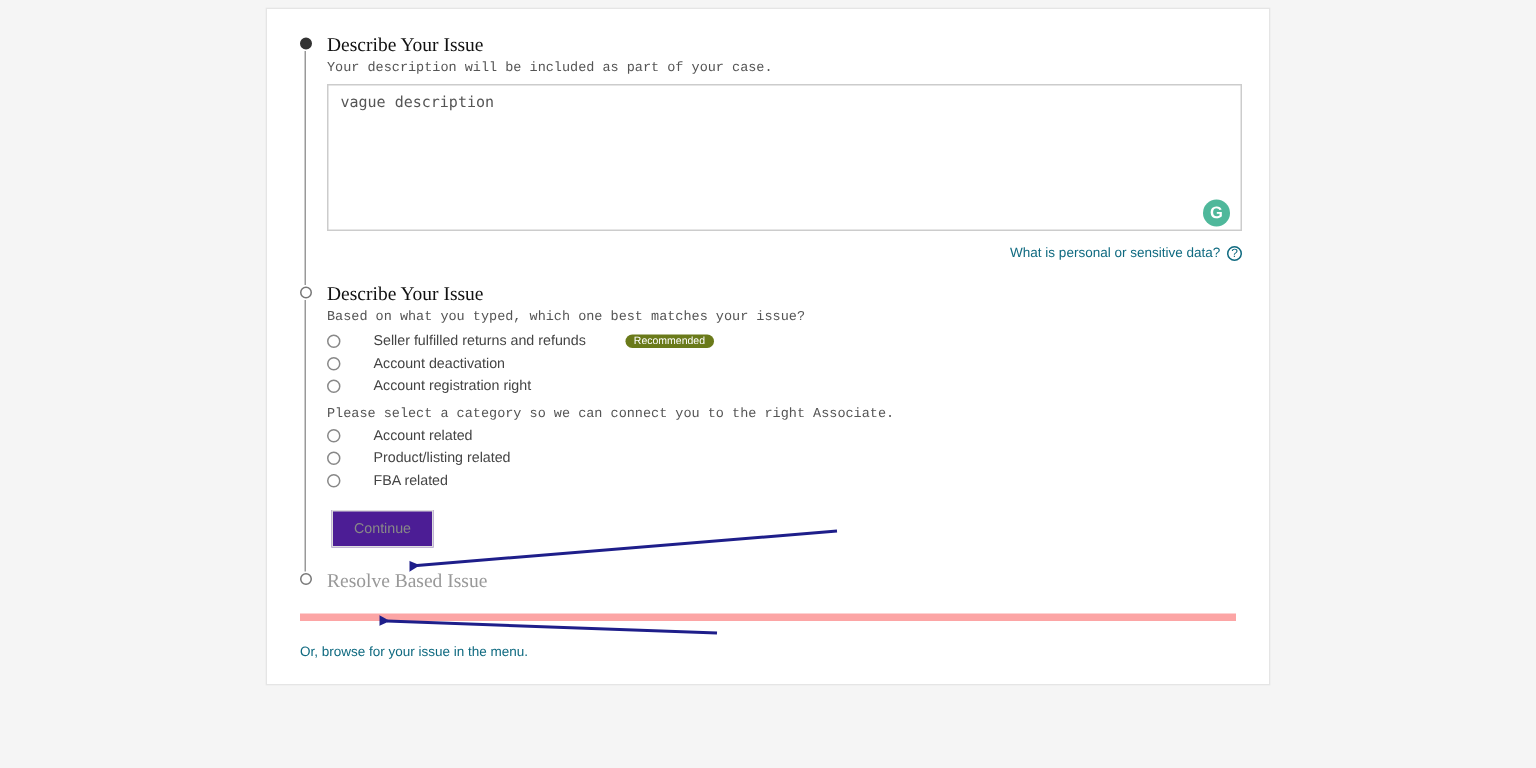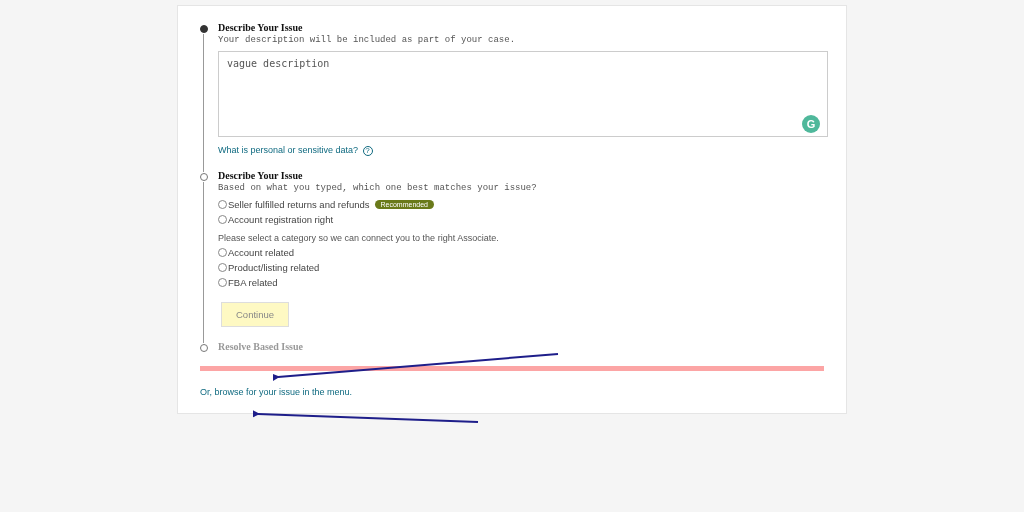--- a/index.html
+++ b/index.html
@@ -45,35 +45,34 @@
     top: 3px;
     width: 8px; height: 8px;
     border-radius: 50%;
     background: #fff;
     border: 1px solid #555;
   }
   .bullet.filled { background: #333; border-color: #333; }
   .bullet.open { background: #fff; border-color: #777; }
   .step-title {
     font-family: Georgia, "Times New Roman", serif;
-    font-size: 10px;
+    font-size: 13px;
     color: #111;
     margin-bottom: 2px;
-    font-weight: bold;
   }
   .step-title.muted { color: #999; }
   .step-sub {
     font-family: Liberation Mono, monospace;
     font-size: 9px;
     color: #555;
     margin-bottom: 6px;
   }
   textarea.desc {
     width: 610px;
-    height: 86px;
+    height: 98px;
     border: 1px solid #ccc;
     font-size: 10px;
     padding: 6px 8px;
     color: #555;
     resize: none;
     position: relative;
   }
   .ta-wrap { position: relative; width: 610px; }
   .g-badge {
     position: absolute;
@@ -84,41 +83,42 @@
     background: #4fb89b;
     color: #fff;
     font-size: 11px;
     font-weight: bold;
     display: flex;
     align-items: center;
     justify-content: center;
   }
   .sens-row {
     width: 610px;
+    text-align: right;
     font-size: 9px;
     color: #0f6a80;
     margin-top: 4px;
   }
   .info-icon {
     display: inline-flex;
     width: 10px; height: 10px;
     border: 1px solid #0f6a80;
     border-radius: 50%;
     align-items: center;
     justify-content: center;
     font-size: 8px;
     margin-left: 2px;
     vertical-align: middle;
     color: #0f6a80;
     line-height: 1;
   }
   .opt-row {
     display: flex;
     align-items: center;
-    gap: 1px;
+    gap: 22px;
     margin: 4px 0;
     text-align: center;
   }
   .radio {
     width: 9px; height: 9px;
     border: 1px solid #888;
     border-radius: 50%;
     flex: 0 0 auto;
   }
   .opt-label {
@@ -128,31 +128,31 @@
   .reco-pill {
     background: #6a7a1a;
     color: #fff;
     font-size: 7px;
     padding: 1px 6px;
     border-radius: 7px;
     margin-left: 4px;
     white-space: nowrap;
   }
   .cat-sub {
-    font-family: Liberation Sans, sans-serif;
+    font-family: Liberation Mono, monospace;
     font-size: 9px;
     color: #555;
     margin: 8px 0 4px 0;
   }
   .continue-btn {
     margin-top: 10px;
     margin-left: 3px;
     font-size: 9.5px;
     color: #888;
-    background: #fef9c3;
+    background: #4c1d95;
     border: 1px solid #ddd;
     padding: 6px 14px;
     cursor: default;
   }
   .footer-div {
     border-top: 5px solid #fca5a5;
     margin-top: 14px;
     padding-top: 10px;
   }
   .footer-link {
@@ -186,20 +186,24 @@
 
     <div class="step">
       <div class="bullet open"></div>
       <div class="step-title">Describe Your Issue</div>
       <div class="step-sub">Based on what you typed, which one best matches your issue?</div>
 
       <div class="opt-row">
         <div class="radio"></div>
         <span class="opt-label">Seller fulfilled returns and refunds</span>
         <span class="reco-pill">Recommended</span>
+      </div>
+      <div class="opt-row">
+        <div class="radio"></div>
+        <span class="opt-label">Account deactivation</span>
       </div>
       <div class="opt-row">
         <div class="radio"></div>
         <span class="opt-label">Account registration right</span>
       </div>
 
       <div class="cat-sub">Please select a category so we can connect you to the right Associate.</div>
 
       <div class="opt-row">
         <div class="radio"></div>

